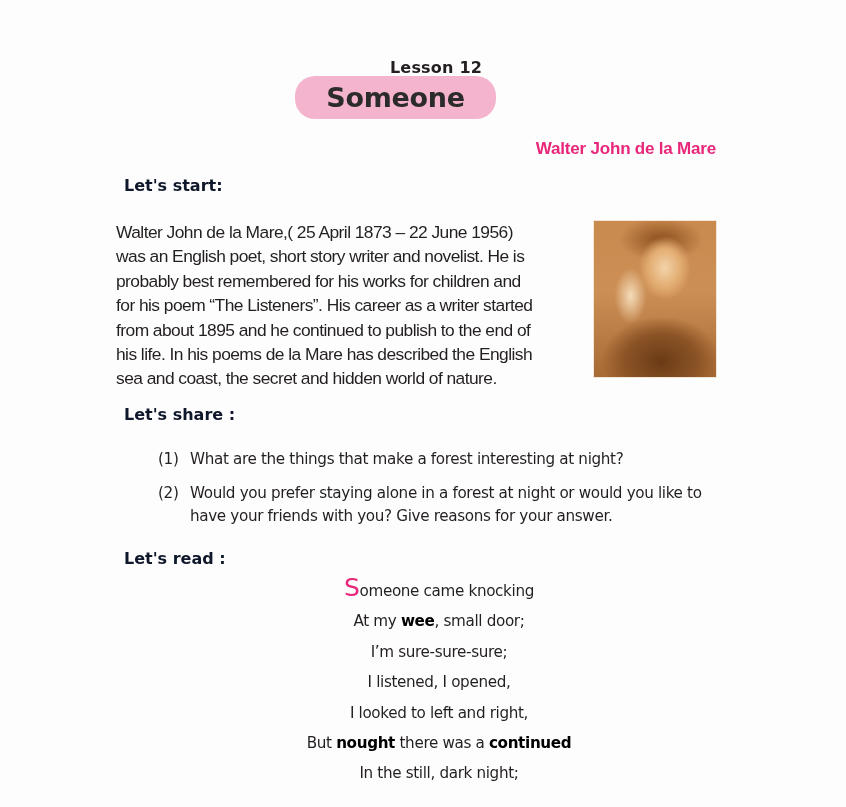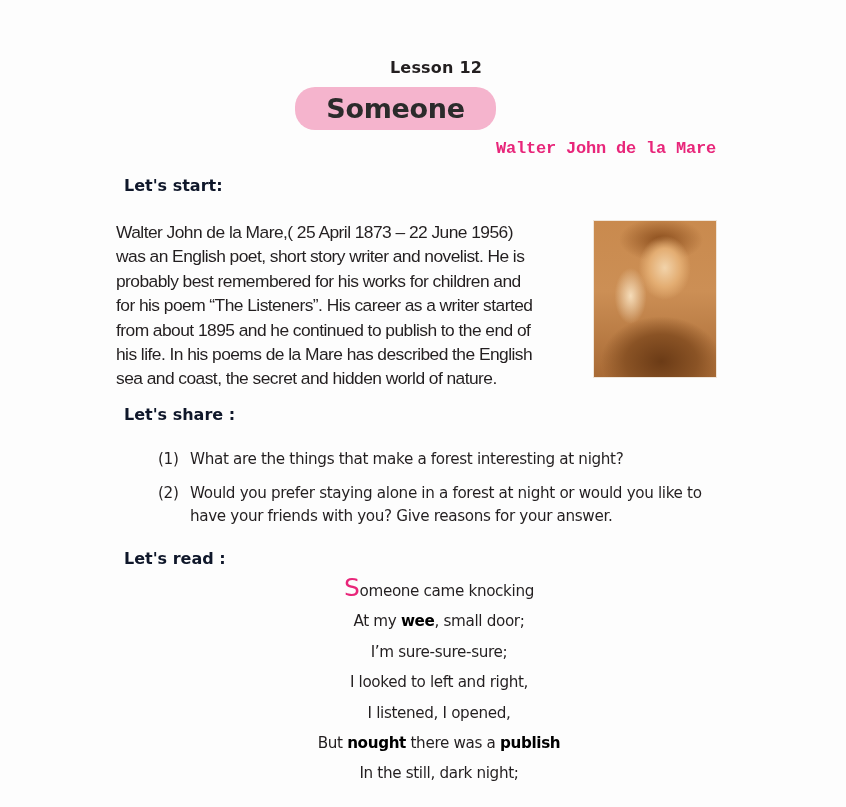--- a/index.html
+++ b/index.html
@@ -21,36 +21,36 @@
       left: 15px; width: 842px;
       top: 58px;
       text-align: center;
       font-family: "DejaVu Sans", sans-serif;
       font-weight: bold;
       font-size: 16px;
       color: #231f20;
       letter-spacing: 0.2px;
     }
     .title-pill {
-      left: 295px; top: 87px;
+      left: 295px; top: 76px;
       width: 201px; height: 43px;
       background: #f5b4cd;
       border-radius: 20px;
       display: flex; align-items: center; justify-content: center;
     }
     .title-text {
       font-family: "DejaVu Sans", sans-serif;
       font-weight: bold;
       font-size: 27px;
       color: #2b2b2b;
       letter-spacing: -0.3px;
     }
     .author {
       right: 130px; top: 139px;
-      font-family: Liberation Mono, monospace;
+      font-family: Liberation Sans, sans-serif;
       font-weight: bold;
       font-size: 17px;
       color: #e8267a;
       letter-spacing: -0.2px;
     }
     .section-heading {
       left: 124px;
       font-family: "DejaVu Sans", sans-serif;
       font-weight: bold;
       font-size: 16px;
@@ -158,19 +158,19 @@
 <div class="abs section-heading" style="top:549px;">Let's read :</div>
 
 <div class="abs poem">
   <div class="poem-line">
     <span class="dropcap">S</span><span>omeone came knocking</span>
   </div>
   <div class="poem-line">
     <span>At my </span><span class="hl">wee</span><span>, small door;</span>
   </div>
   <div class="poem-line">I’m sure-sure-sure;</div>
+  <div class="poem-line">I listened, I opened,</div>
   <div class="poem-line">I looked to left and right,</div>
-  <div class="poem-line">I listened, I opened,</div>
   <div class="poem-line">
-    <span>But </span><span class="hl">nought</span><span> there was a </span><span class="hl">publish</span>
+    <span>But </span><span class="hl">nought</span><span> there was a </span><span class="hl">continued</span>
   </div>
   <div class="poem-line">In the still, dark night;</div>
 </div>
 
 </body></html>

